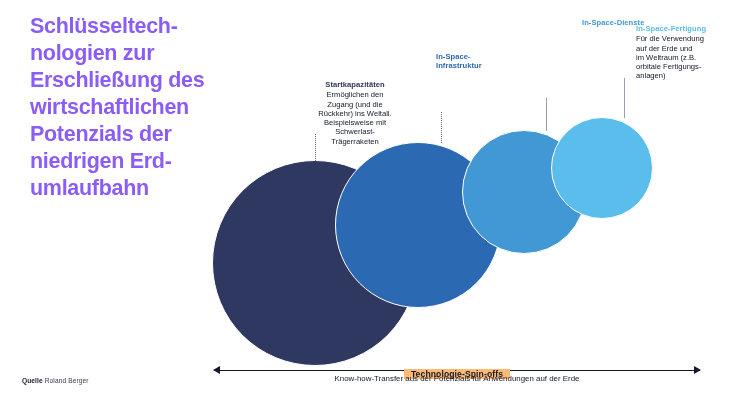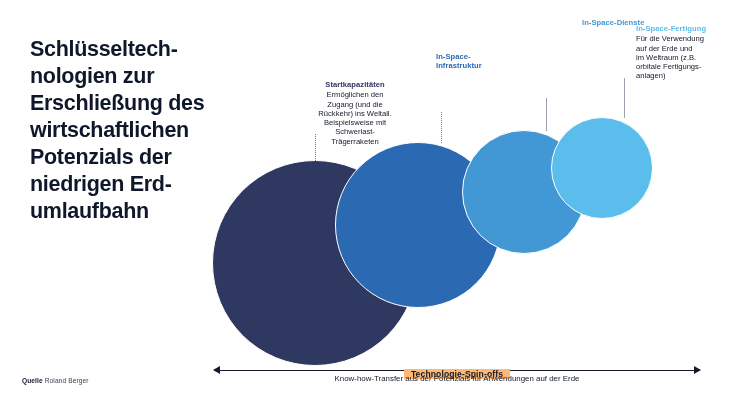--- a/index.html
+++ b/index.html
@@ -9,27 +9,27 @@
     font-family:"Liberation Sans", sans-serif;
     color:#15192b;
     overflow:hidden;
     position:relative;
   }
   #stage{position:absolute;inset:0;width:746px;height:419px;}
 
   
   .headline{
     position:absolute;
-    left:30px; top:36px;
+    left:30px; top:13px;
     width:240px;
     font-size:21.5px;
     line-height:27px;
     font-weight:bold;
     letter-spacing:-0.3px;
-    color:#0f172a;
+    color:#8b5cf6;
     white-space:pre-line;
   }
 
   
   .bubble{
     position:absolute;
     border-radius:50%;
     box-sizing:border-box;
     border:1.4px solid #ffffff;
   }

